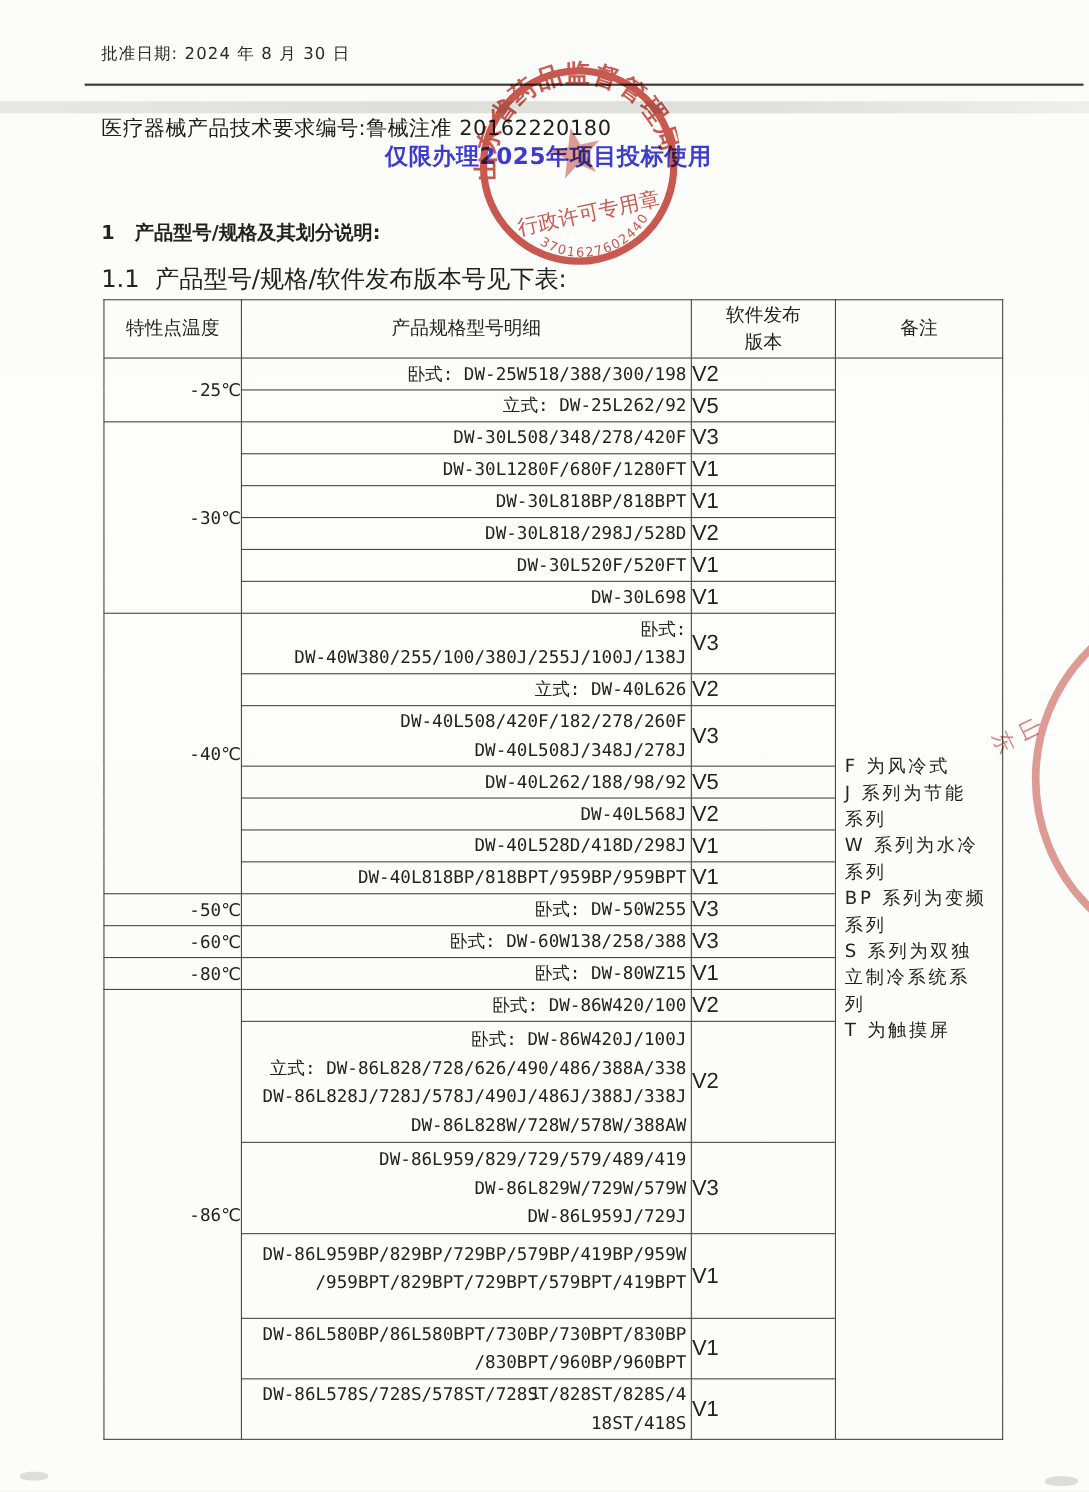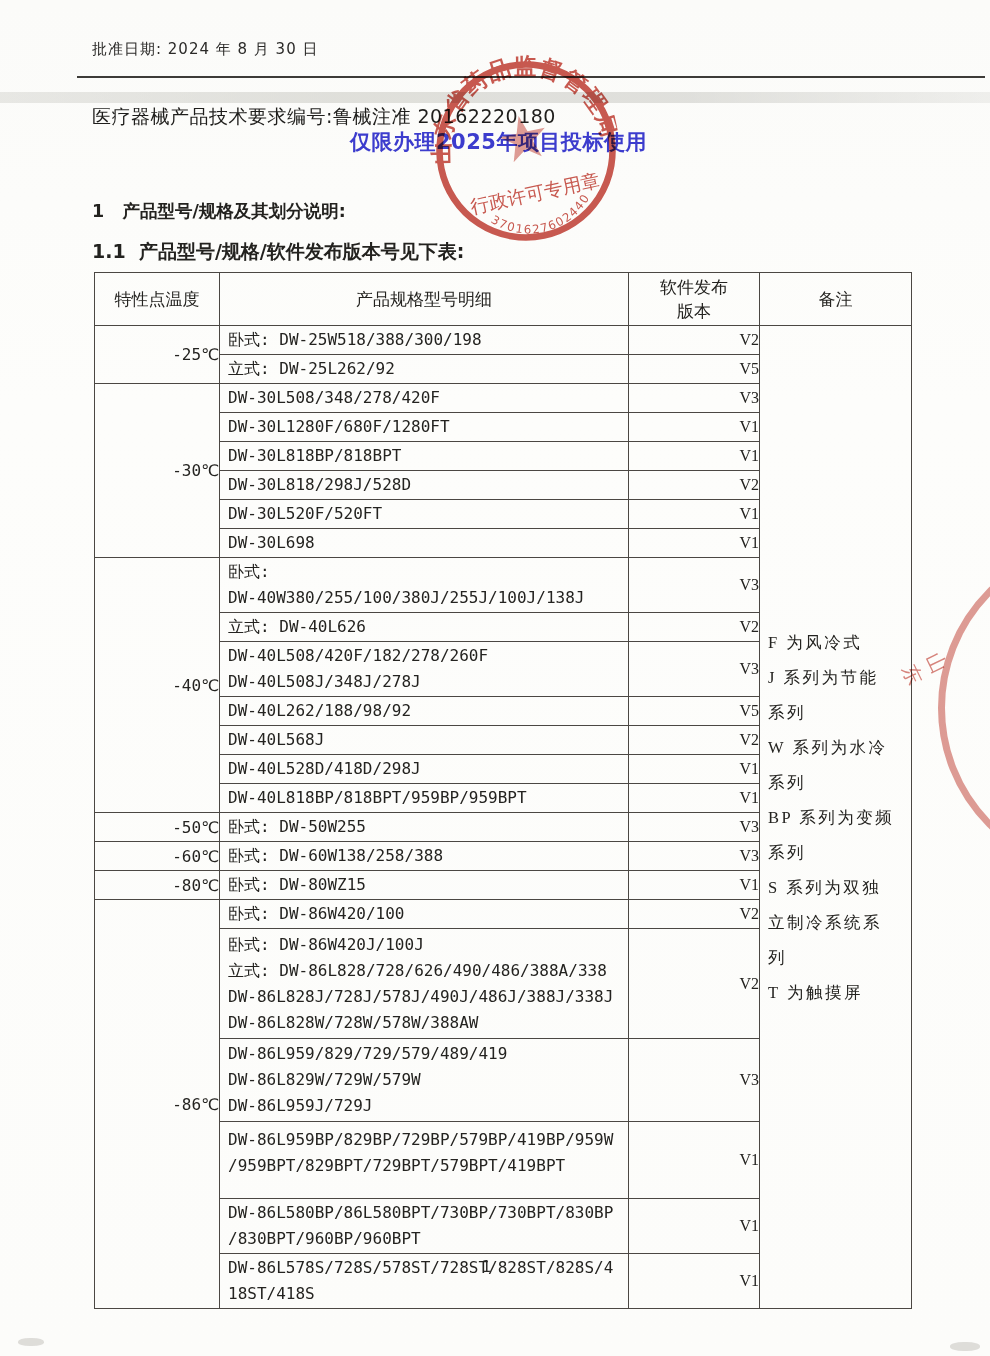--- a/index.html
+++ b/index.html
@@ -16,31 +16,31 @@
   .abs{position:absolute;}
   
   .approval{left:92px;top:40px;font-size:15px;letter-spacing:1px;color:#2b2a28;}
   .rule{left:77px;top:76px;width:908px;height:2.4px;background:#3d3b38;}
   .scan-band{left:0;top:92px;width:990px;height:11px;
     background:linear-gradient(90deg,rgba(185,185,178,.30),rgba(200,200,193,.55) 35%,rgba(190,190,184,.45) 70%,rgba(200,200,195,.25));}
   .doc-number{left:92px;top:104px;font-size:19px;letter-spacing:.5px;color:#1f1e1c;}
   .blue-notice{left:350px;top:128px;font-size:21px;letter-spacing:.5px;color:#3c3ccd;font-weight:bold;}
   .title{left:0;top:148px;width:990px;text-align:center;font-size:32px;font-weight:bold;letter-spacing:3px;color:#161514;}
   .sec1{left:92px;top:199px;font-size:17.5px;font-weight:bold;color:#23221f;white-space:pre;}
-  .sec11{left:92px;top:239px;font-size:19px;font-weight:bold;color:#23221f;white-space:pre;}
+  .sec11{left:92px;top:239px;font-size:22px;font-weight:normal;color:#23221f;white-space:pre;}
   
   .doc-table{position:absolute;left:78px;top:272px;width:817px;border-collapse:collapse;table-layout:fixed;margin-left:16px;}
   .doc-table th,.doc-table td{border:1.6px solid #4b4743;padding:0;vertical-align:middle;}
   .doc-table th{font-size:17px;font-weight:normal;text-align:center;line-height:24px;white-space:pre-line;color:#242320;}
   td.temp{font-family:"DejaVu Sans Mono","DejaVu Sans",monospace;font-size:16px;padding-left:11px;text-align:right;color:#242320;}
   td.model{font-family:"DejaVu Sans Mono","DejaVu Sans",monospace;font-size:16px;line-height:26px;
-    padding:1px 4px 1px 8px;white-space:pre-line;text-align:left;color:#242320;}
-  td.ver{font-family:Liberation Serif, serif;font-size:16px;text-align:right;color:#242320;}
-  td.remark{font-size:16.5px;line-height:35px;letter-spacing:2.5px;padding:6px 3px 6px 8px;
-    white-space:pre-line;text-align:left;vertical-align:middle;color:#242320;font-family:Liberation Serif, serif;}
+    padding:1px 4px 1px 8px;white-space:pre-line;text-align:right;color:#242320;}
+  td.ver{font-family:Liberation Sans, sans-serif;font-size:20px;text-align:left;color:#242320;}
+  td.remark{font-size:16.5px;line-height:24px;letter-spacing:2.5px;padding:6px 3px 6px 8px;
+    white-space:pre-line;text-align:left;vertical-align:middle;color:#242320;}
   .page-num{left:78px;top:1258px;width:817px;text-align:center;font-size:15px;color:#2a2927;}
   
   .stamp{left:432px;top:53px;width:188px;height:196px;color:#c03a2f;opacity:.84;
     transform:rotate(-12deg);mix-blend-mode:multiply;pointer-events:none;}
   .stamp svg{width:100%;height:100%;}
   .stamp-side-ring{left:938px;top:540px;width:322px;height:322px;border-radius:50%;
     border:7px solid rgba(192,58,46,.5);mix-blend-mode:multiply;pointer-events:none;}
   .stamp-side-text{left:944px;top:648px;font-size:20px;color:rgba(192,58,46,.62);
     letter-spacing:5px;transform:rotate(64deg);transform-origin:left top;mix-blend-mode:multiply;pointer-events:none;}
   .smudge{background:rgba(158,156,148,.32);border-radius:45%;}

